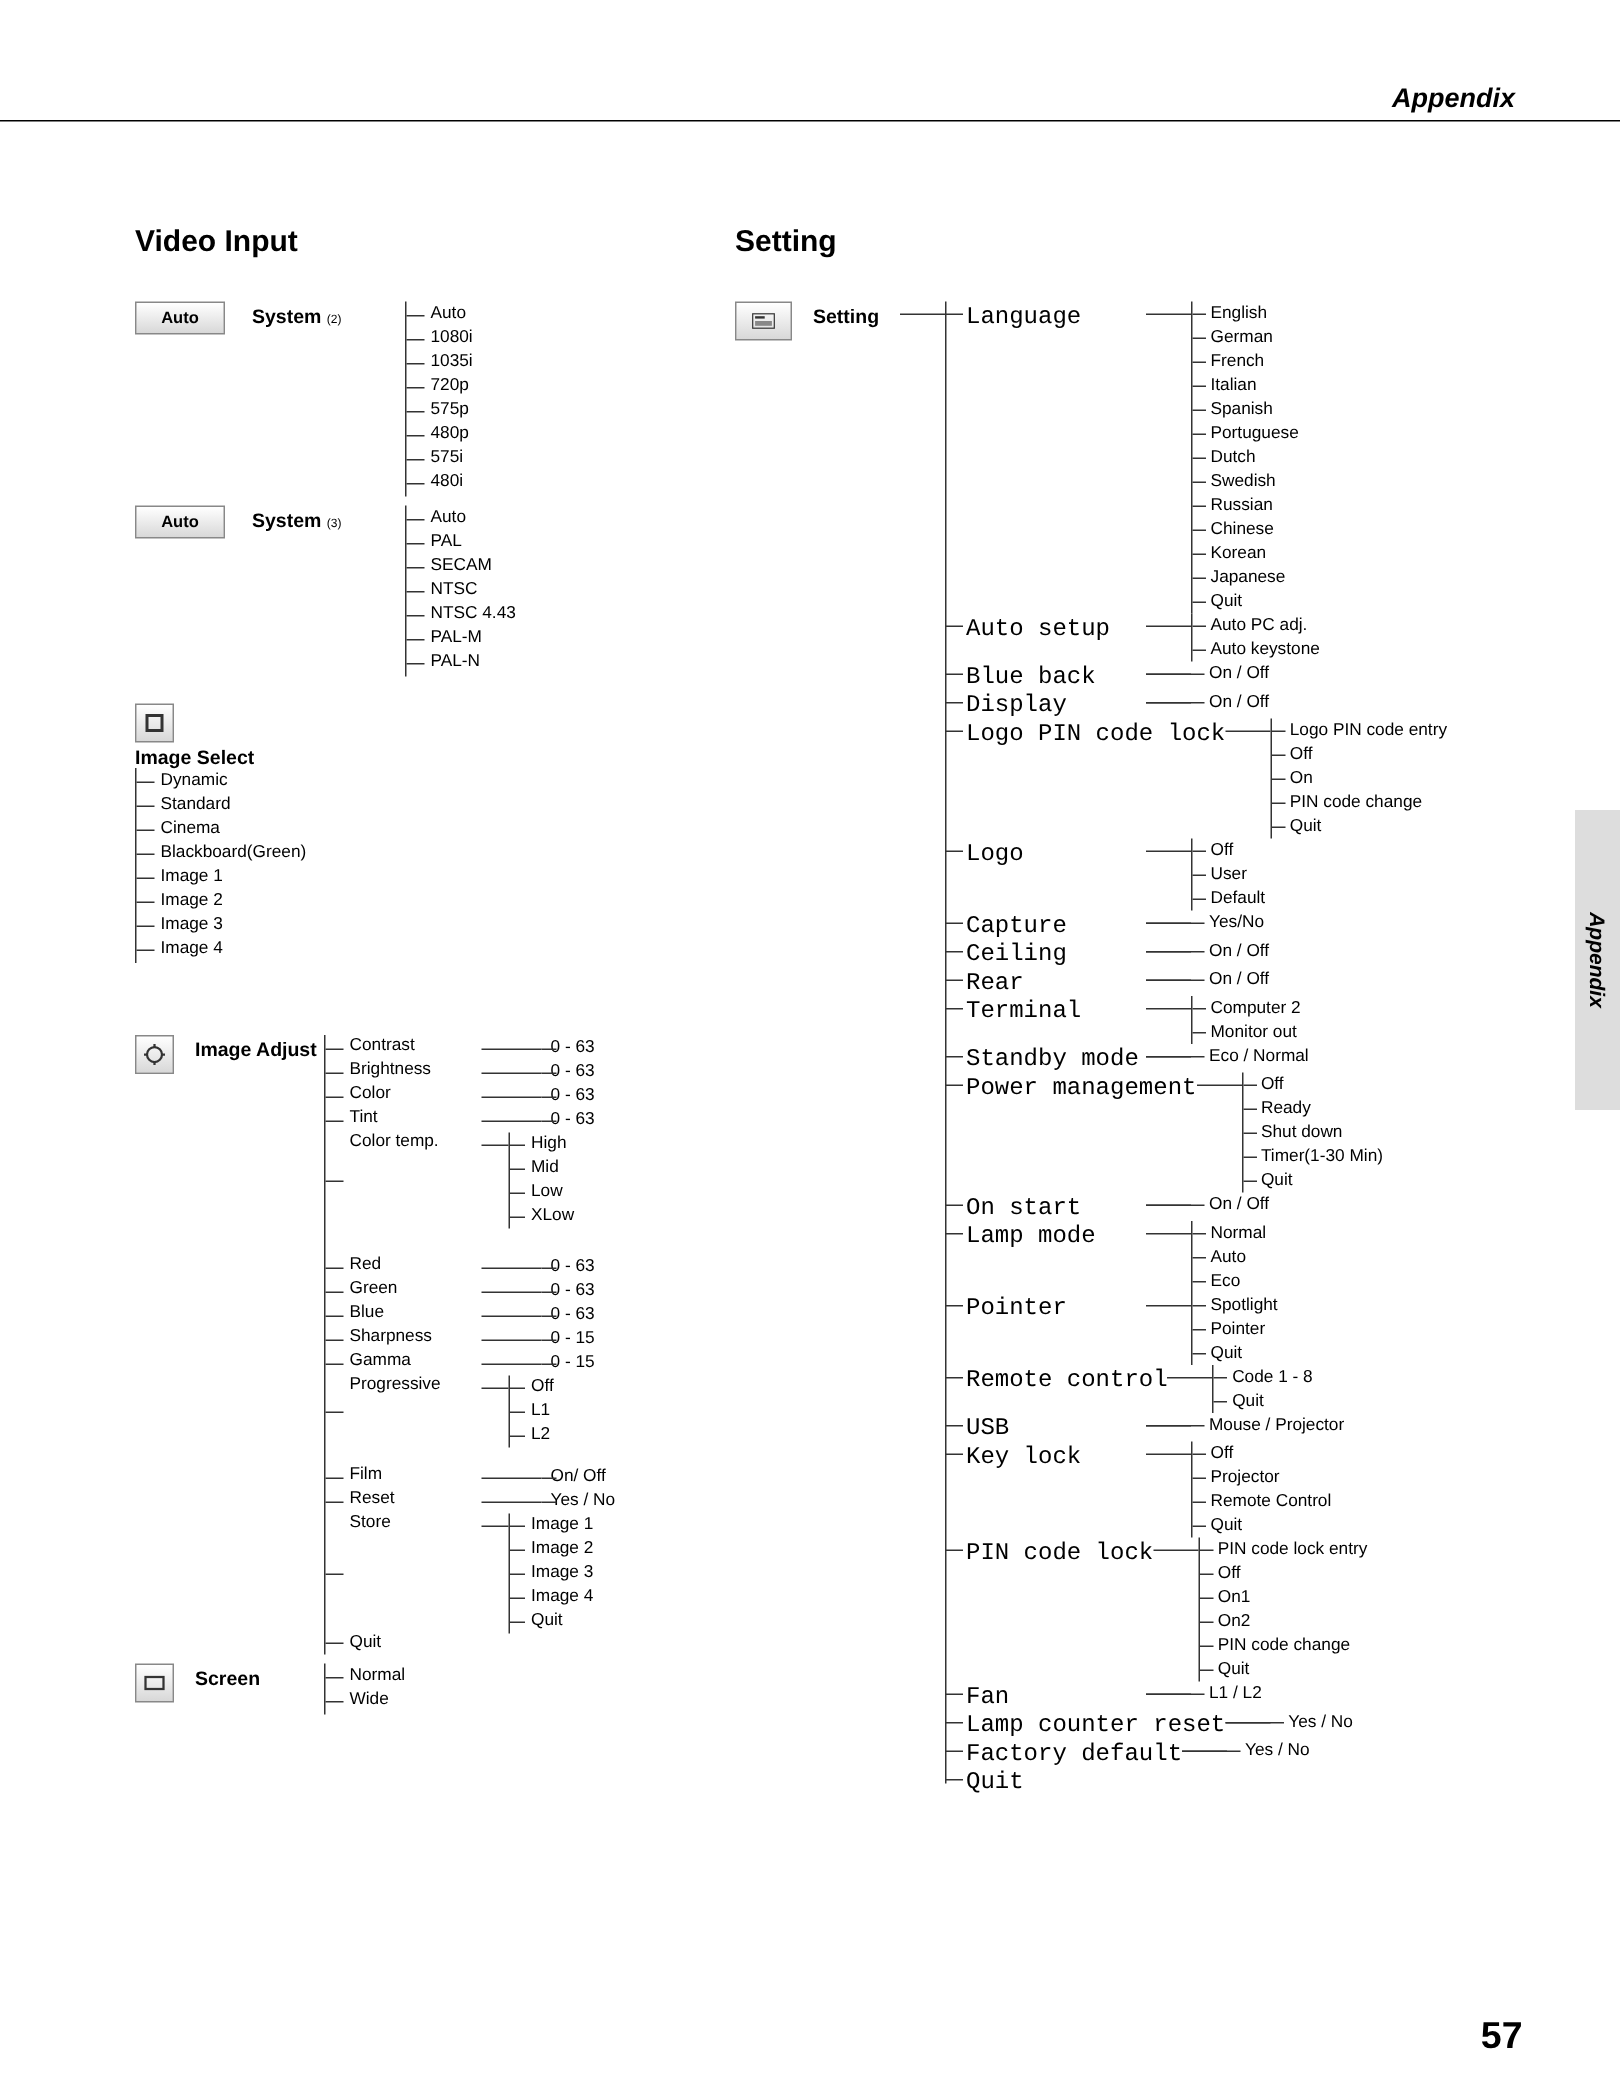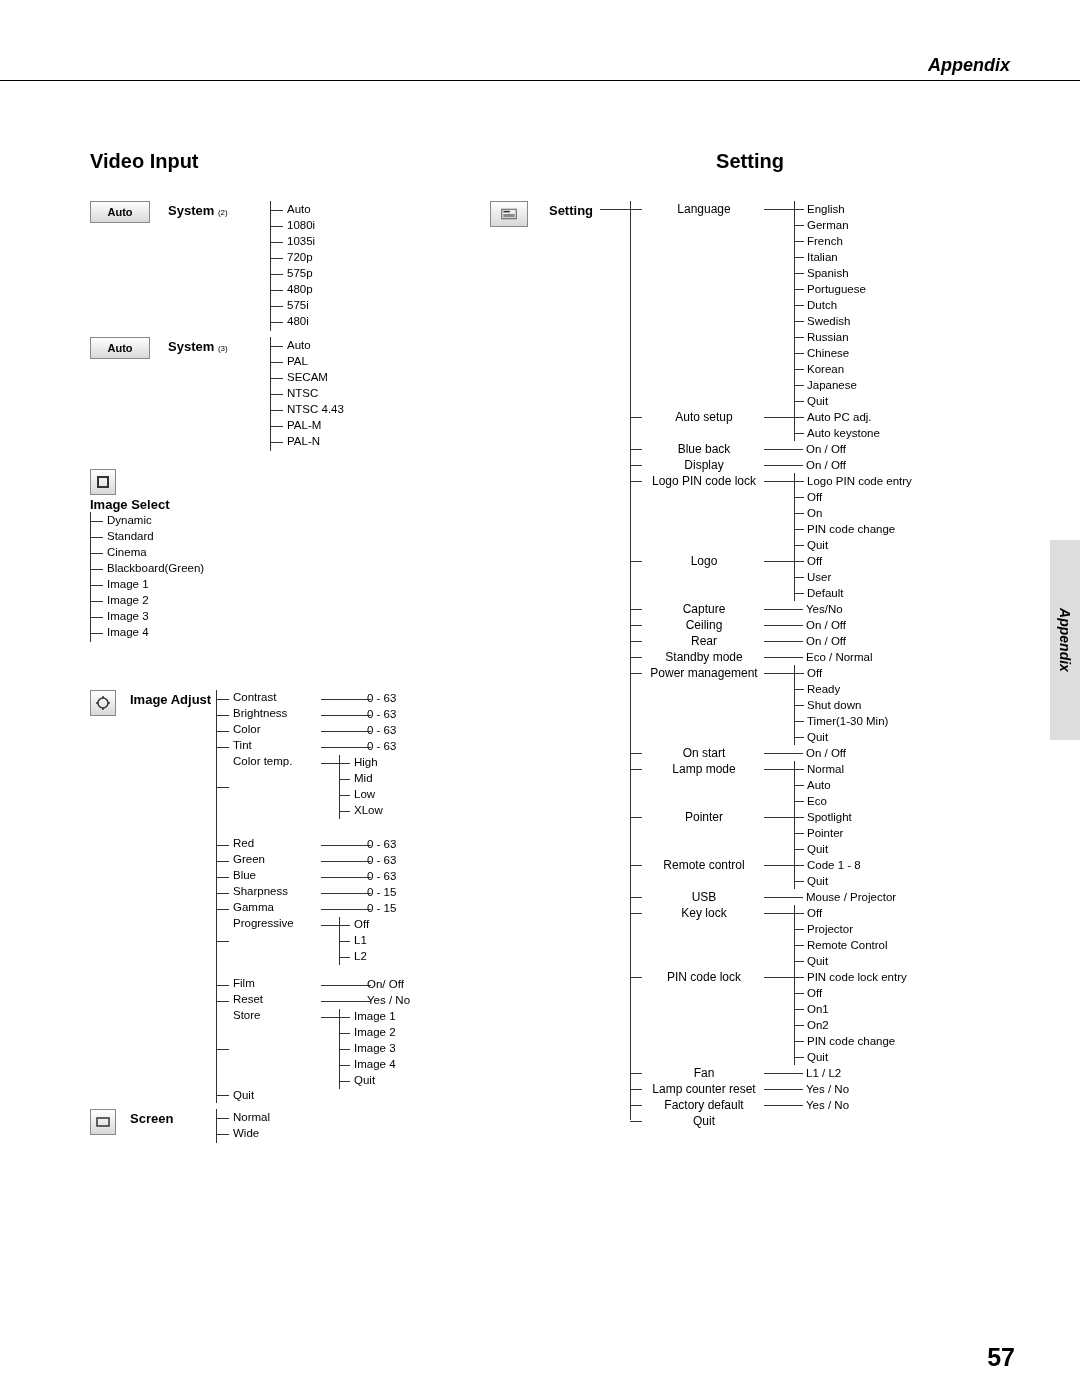--- a/index.html
+++ b/index.html
@@ -46,21 +46,21 @@
   }
   .side-tab span {
     transform: rotate(90deg);
     font-size: 14px;
     font-style: italic;
     font-weight: bold;
     white-space: nowrap;
   }
 
   .col-left { position: absolute; left: 90px; top: 150px; width: 400px; }
-  .col-right { position: absolute; left: 490px; top: 150px; width: 520px; text-align: center; }
+  .col-right { position: absolute; left: 490px; top: 150px; width: 520px; }
 
   .sec-title { font-size: 20px; font-weight: bold; margin-bottom: 28px; }
 
   .row { display: flex; align-items: flex-start; margin-bottom: 6px; }
   .icon-box {
     width: 60px; height: 22px;
     border: 1px solid #888;
     background: linear-gradient(#fff,#d8d8d8);
     display: flex; align-items: center; justify-content: center;
     font-size: 11px; font-weight: bold;
@@ -103,21 +103,21 @@
   .sub-list .l2::before{ content:""; position:absolute; left:0; top:50%; width:10px; border-top:0.5px solid #333;}
 
   
   .col-right .icon-sq { width:38px; }
 
   
   .big-tree { position:relative; }
   .big-trunk { position:absolute; left:0; top:0; bottom:8px; border-left:0.5px solid #333;}
   .branch { display:flex; align-items:flex-start; position:relative; padding-left:14px; margin-bottom:0;}
   .branch::before{content:""; position:absolute; left:0; top:8px; width:12px; border-top:0.5px solid #333;}
-  .b-label { min-width: 120px; font-size:12px; padding-top:1px;}
+  .b-label { min-width: 120px; font-size:16px; padding-top:1px;font-family:Liberation Mono, monospace;}
   .b-conn { flex:0 0 30px; border-top:0.5px solid #333; margin-top:8px; height:0;}
   .b-sub { border-left:0.5px solid #333; }
   .b-sub .bl { position:relative; padding-left:12px; height:16px; font-size:11.5px; display:flex; align-items:center;}
   .b-sub .bl::before{content:"";position:absolute; left:0; top:50%; width:9px; border-top:0.5px solid #333;}
   .b-sub.single { border-left:none;}
   .b-sub.single .bl::before{ left:-30px; width:39px;}
   .b-sub.single .bl { padding-left:12px;}
 </style>
 </head>
 <body>
@@ -423,20 +423,28 @@
           </div>
         </div>
         <div class="branch">
           <div class="b-label">Rear</div>
           <div class="b-conn"></div>
           <div class="b-sub single">
             <div class="bl">On / Off</div>
           </div>
         </div>
         <div class="branch">
+          <div class="b-label">Terminal</div>
+          <div class="b-conn"></div>
+          <div class="b-sub">
+            <div class="bl">Computer 2</div>
+            <div class="bl">Monitor out</div>
+          </div>
+        </div>
+        <div class="branch">
           <div class="b-label">Standby mode</div>
           <div class="b-conn"></div>
           <div class="b-sub single">
             <div class="bl">Eco / Normal</div>
           </div>
         </div>
         <div class="branch">
           <div class="b-label">Power management</div>
           <div class="b-conn"></div>
           <div class="b-sub">

